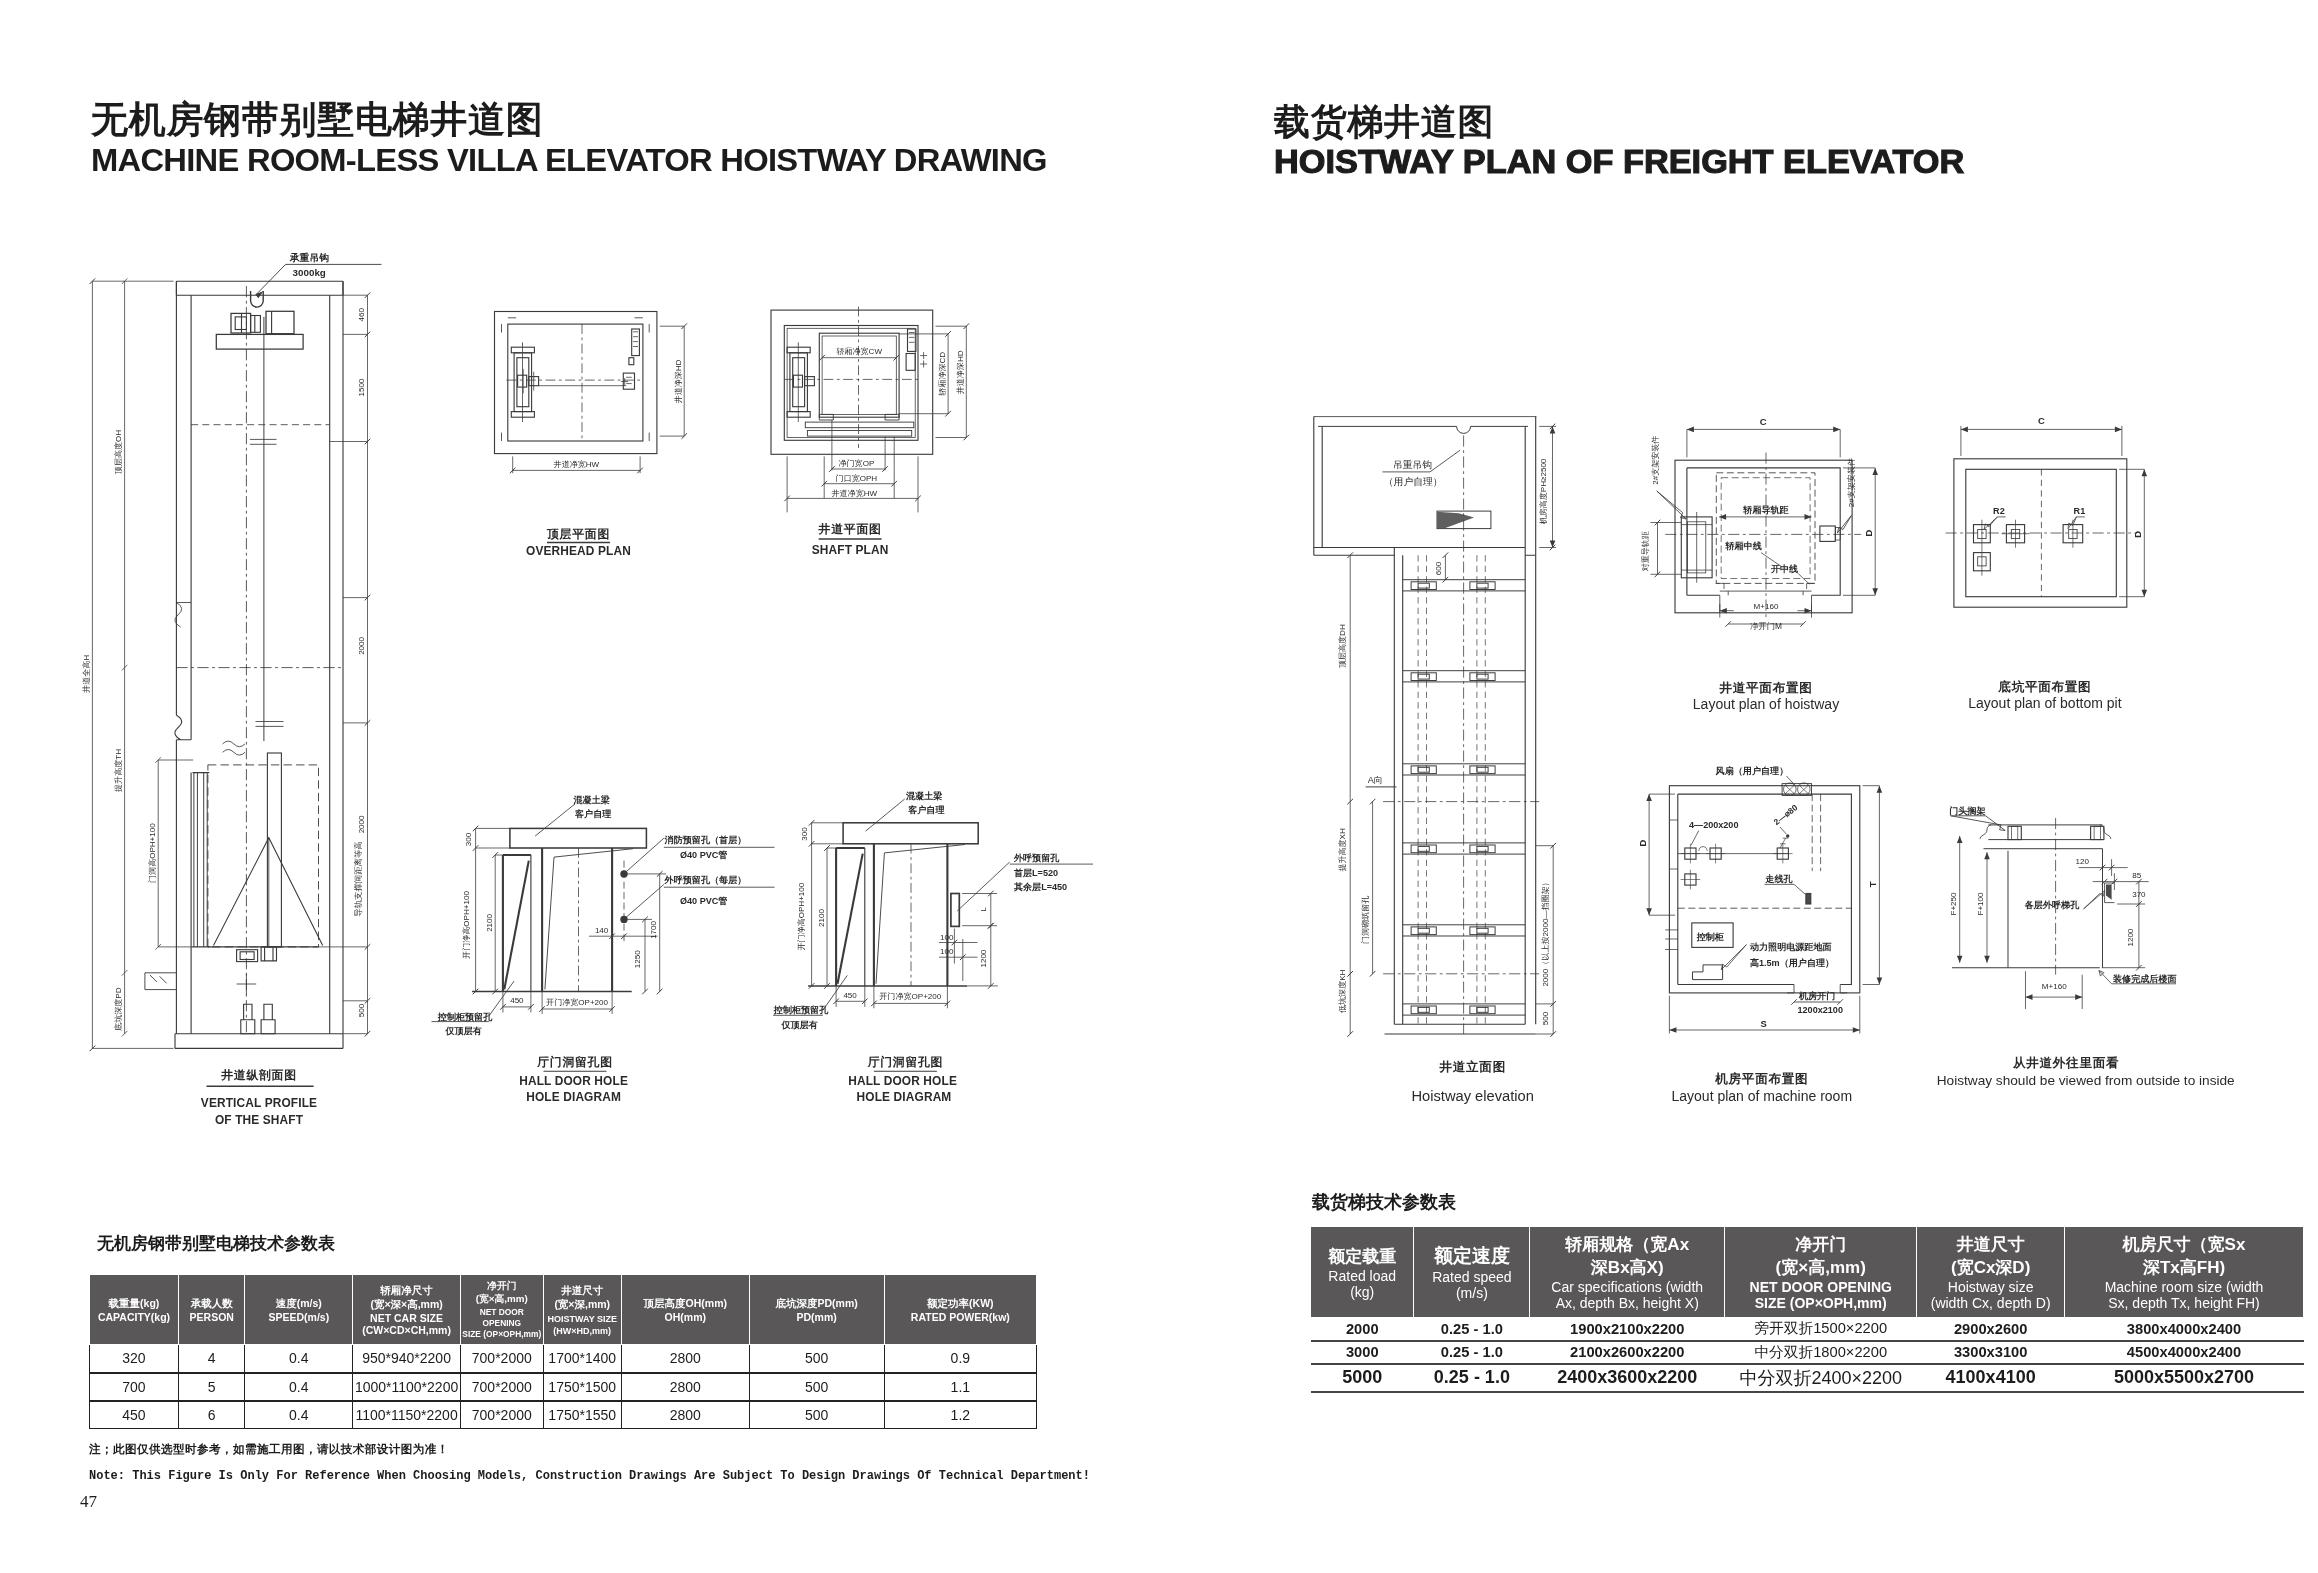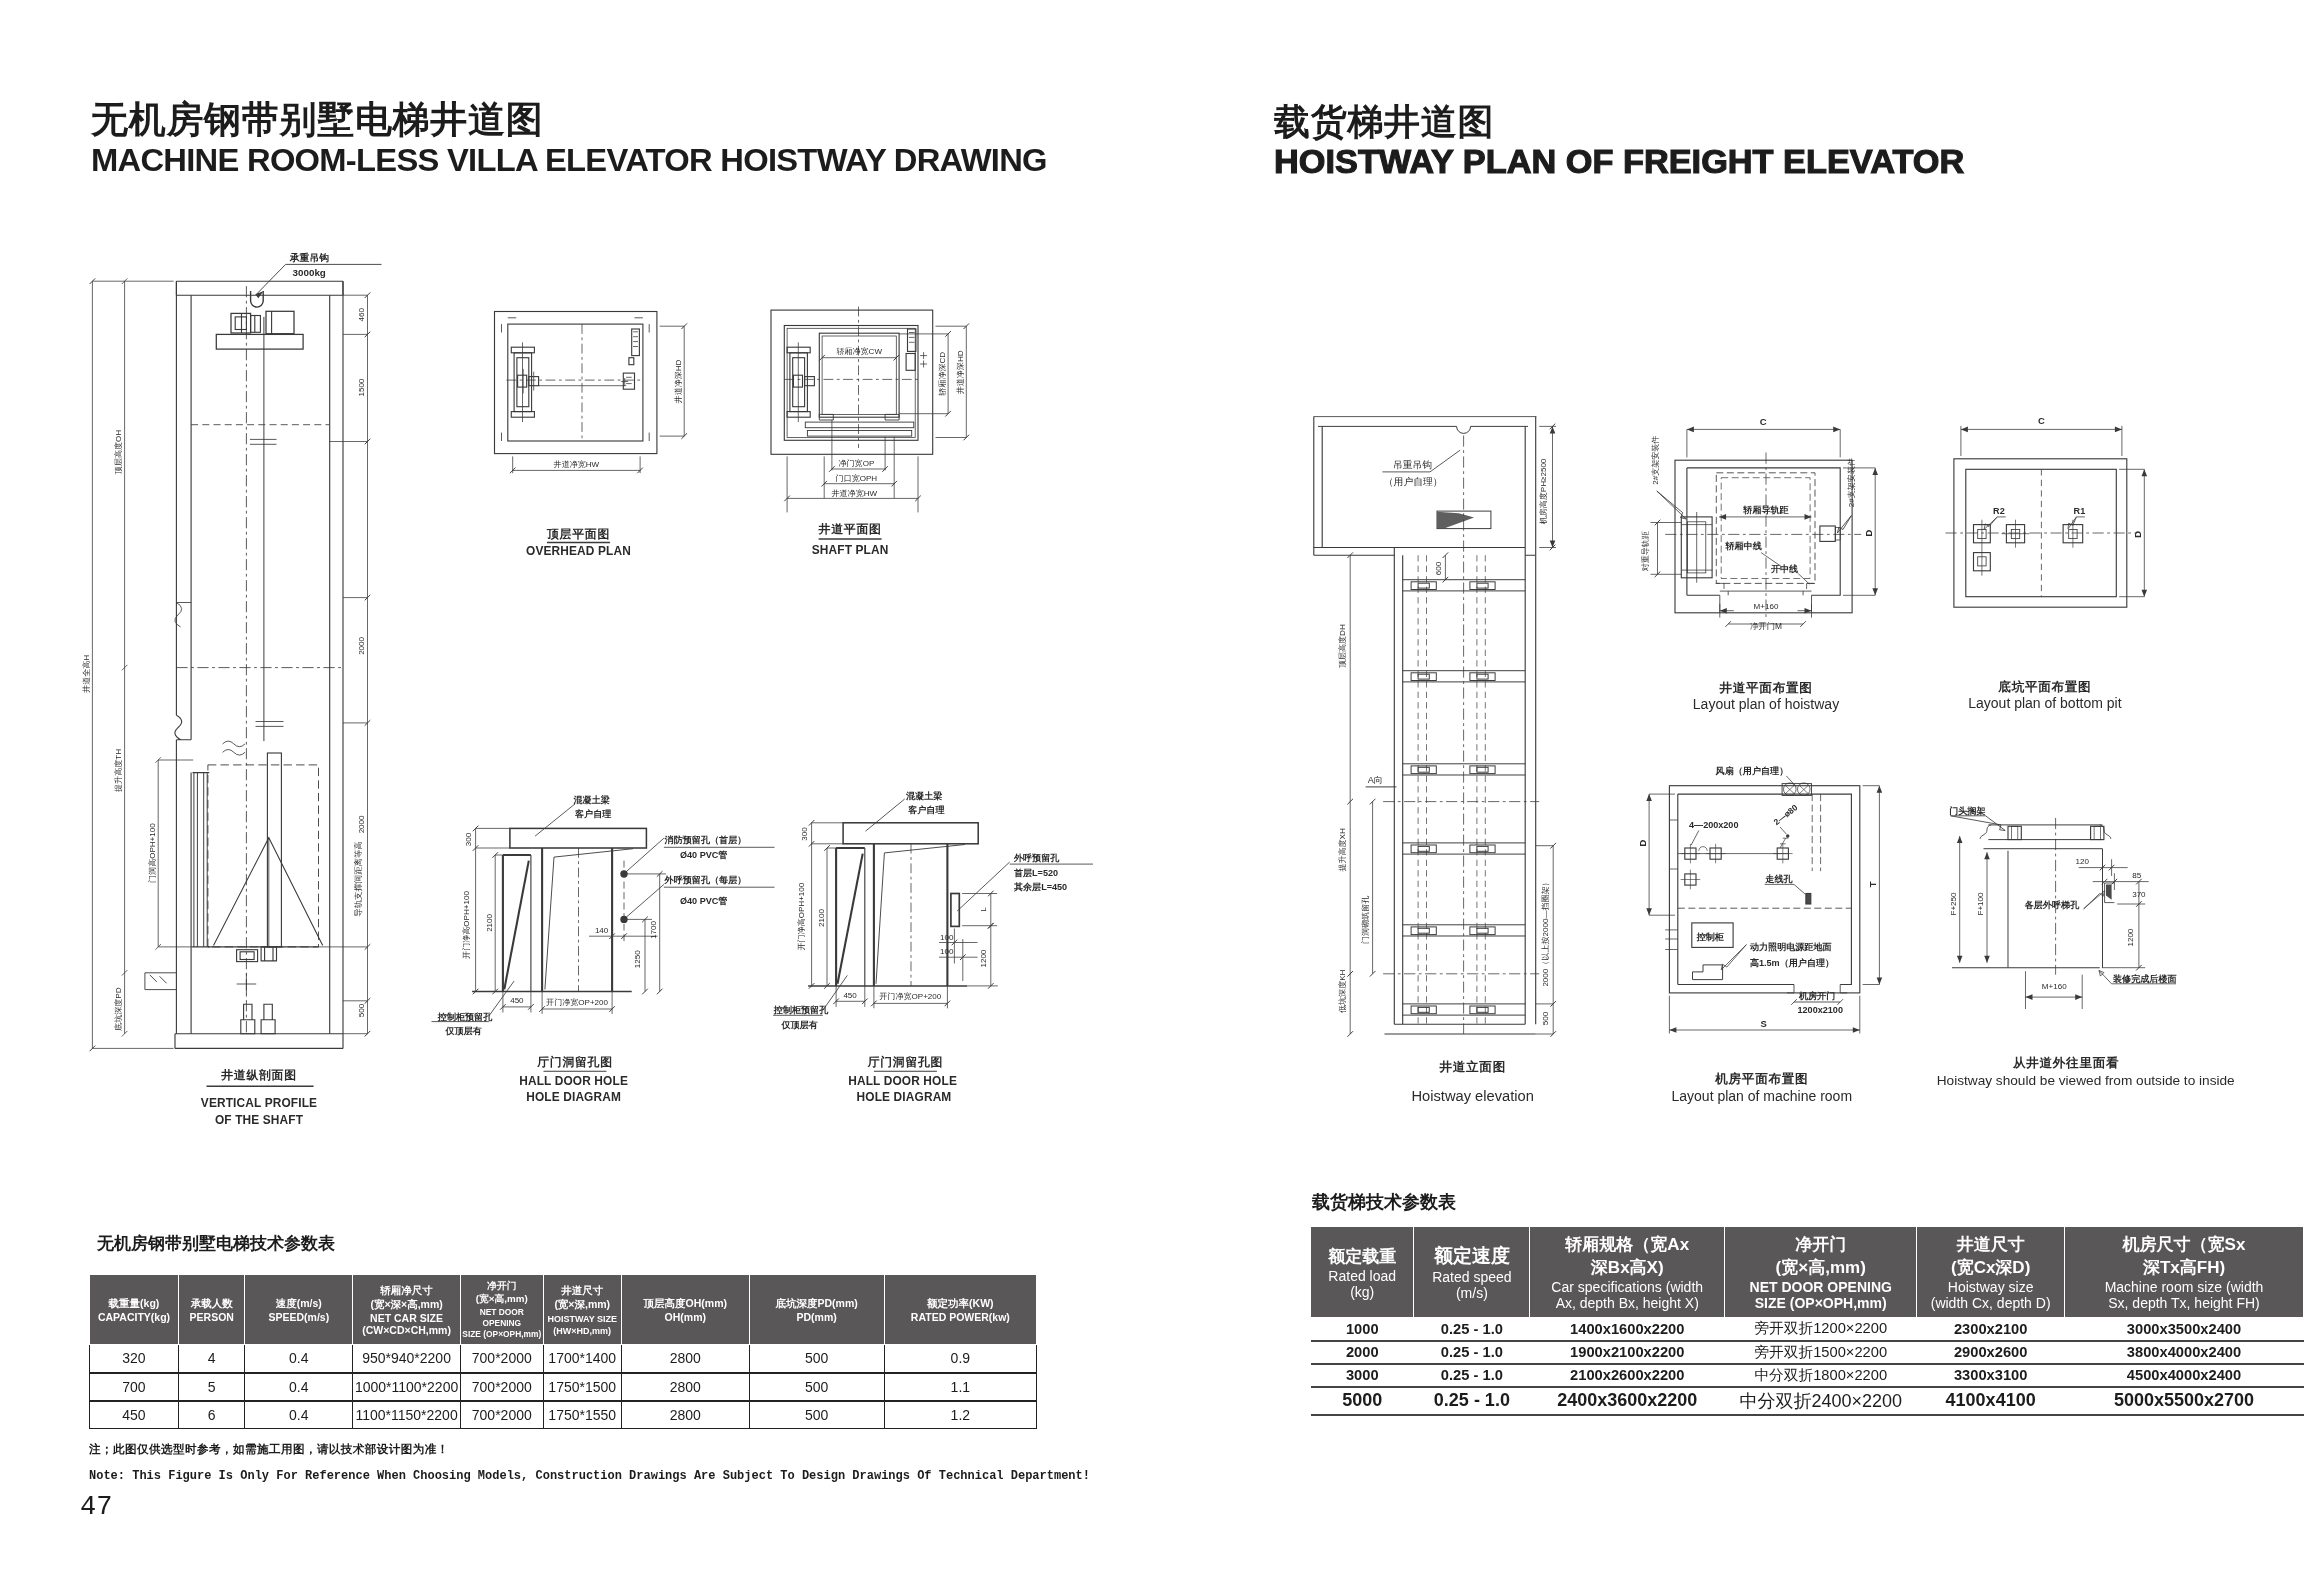--- a/index.html
+++ b/index.html
@@ -75,42 +75,34 @@
             <td style="border:0.7px solid #222;">1.2</td>
 </tr>
 </tbody>
       </table>
 </div>
 
 <div class="abs" style="left:89px;top:1442px;font-size:11.6px;font-weight:bold;letter-spacing:0.4px;">注；此图仅供选型时参考，如需施工用图，请以技术部设计图为准！</div>
 
 <div class="abs" style="left:89px;top:1469px;font-size:12px;font-weight:bold;font-family:'Liberation Mono',monospace;">Note: This Figure Is Only For Reference When Choosing Models, Construction Drawings Are Subject To Design Drawings Of Technical Department!</div>
 
-<div class="abs" style="left:80px;top:1492px;font-size:27px;font-family:Liberation Mono, monospace;">47</div>
+<div class="abs" style="left:80px;top:1492px;font-size:17px;font-family:Liberation Serif, serif;">47</div>
 
 <div class="abs" style="left:1312px;top:1190px;font-size:18px;font-weight:bold;">载货梯技术参数表</div>
 
 <div class="abs" style="left:1310px;top:1226px;">
 <table style="width:994px;">
 <tbody>
           <tr style="background:#595757;color:#fff;height:91px;text-align:center;font-size:14px;">
 <td style="width:103px;border:1.4px solid #fff;"><b style="font-size:17px;">额定载重</b><br>Rated load<br>(kg)</td>
 <td style="width:116px;border:1.4px solid #fff;"><b style="font-size:19px;">额定速度</b><br>Rated speed<br>(m/s)</td>
 <td style="width:194px;border:1.4px solid #fff;"><b style="font-size:17px;">轿厢规格（宽Ax<br>深Bx高X)</b><br>Car specifications (width<br>Ax, depth Bx, height X)</td>
 <td style="width:193px;border:1.4px solid #fff;"><b style="font-size:17px;">净开门<br>(宽×高,mm)</b><br><b>NET DOOR OPENING<br>SIZE (OP×OPH,mm)</b></td>
 <td style="width:147px;border:1.4px solid #fff;"><b style="font-size:17px;">井道尺寸<br>(宽Cx深D)</b><br>Hoistway size<br>(width Cx, depth D)</td>
 <td style="width:240px;border:1.4px solid #fff;"><b style="font-size:17px;">机房尺寸（宽Sx<br>深Tx高FH)</b><br>Machine room size (width<br>Sx, depth Tx, height FH)</td>
-</tr>
-<tr style="height:23px;text-align:center;font-size:14.7px;font-weight:bold;">
-<td style="border-bottom:2.8px double #444;">1000</td>
-            <td style="border-bottom:2.8px double #444;">0.25 - 1.0</td>
-            <td style="border-bottom:2.8px double #444;">1400x1600x2200</td>
-            <td style="border-bottom:2.8px double #444;font-weight:normal;">旁开双折1200×2200</td>
-            <td style="border-bottom:2.8px double #444;">2300x2100</td>
-            <td style="border-bottom:2.8px double #444;">3000x3500x2400</td>
 </tr>
 <tr style="height:23px;text-align:center;font-size:14.7px;font-weight:bold;">
 <td style="border-bottom:2.8px double #444;">2000</td>
             <td style="border-bottom:2.8px double #444;">0.25 - 1.0</td>
             <td style="border-bottom:2.8px double #444;">1900x2100x2200</td>
             <td style="border-bottom:2.8px double #444;font-weight:normal;">旁开双折1500×2200</td>
             <td style="border-bottom:2.8px double #444;">2900x2600</td>
             <td style="border-bottom:2.8px double #444;">3800x4000x2400</td>
 </tr>
 <tr style="height:23px;text-align:center;font-size:14.7px;font-weight:bold;">

